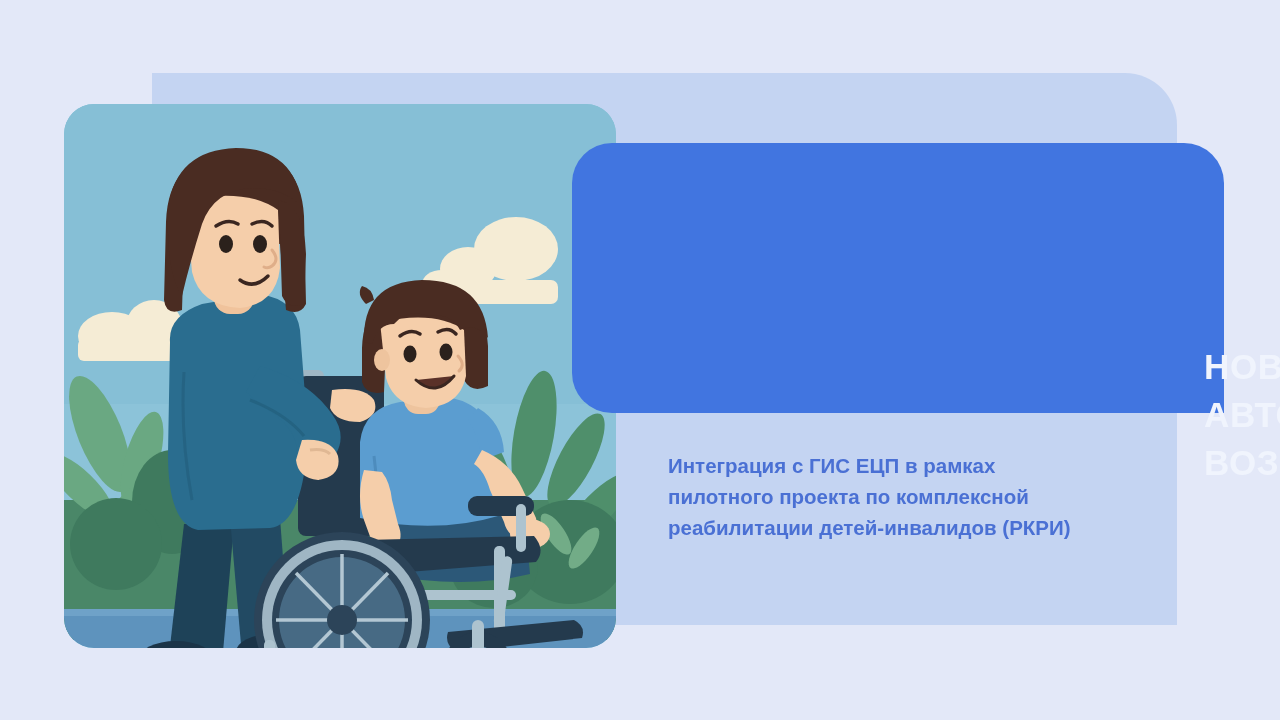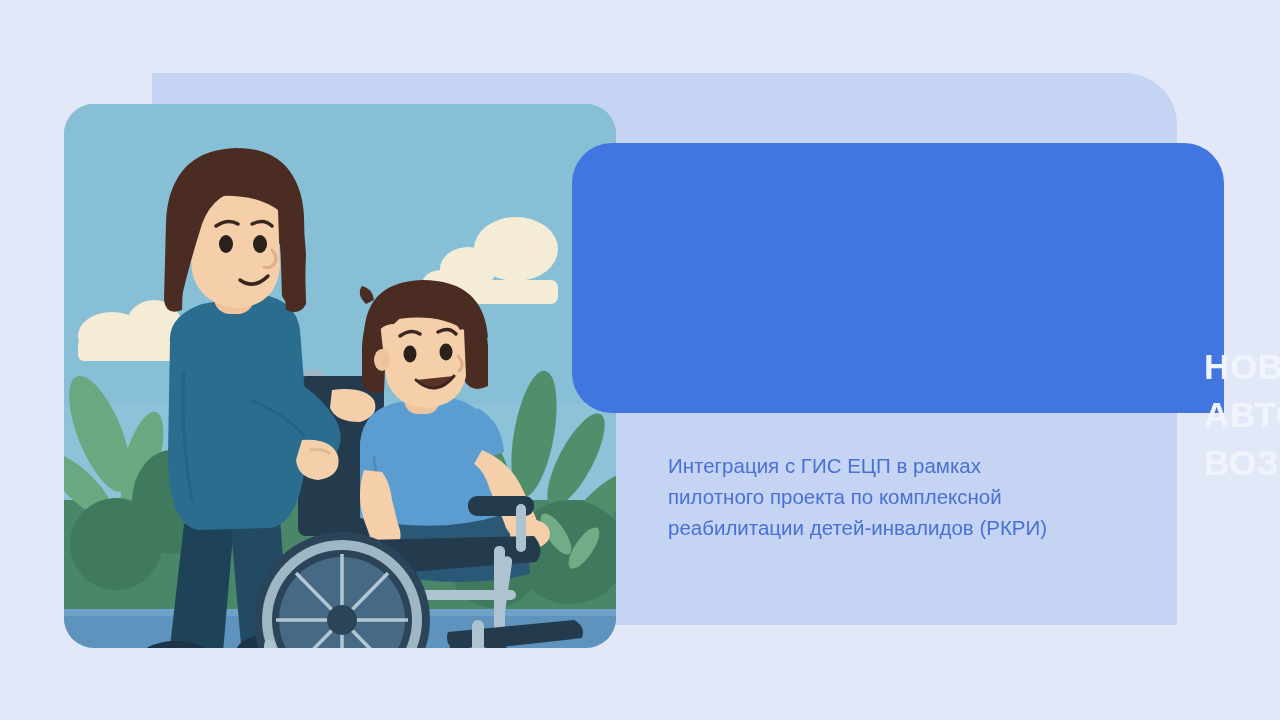--- a/index.html
+++ b/index.html
@@ -62,21 +62,21 @@
   }
 
   .subtitle {
     position: absolute;
     left: 668px;
     top: 450px;
     width: 520px;
     color: #4a70d4;
     font-family: "Liberation Sans", sans-serif;
     font-size: 20.5px;
-    font-weight: normal;
+    font-weight: bold;
     line-height: 31px;
     white-space: pre-line;
   }
 
   
   .illustration {
     position: absolute;
     left: 64px;
     top: 104px;
     width: 552px;

